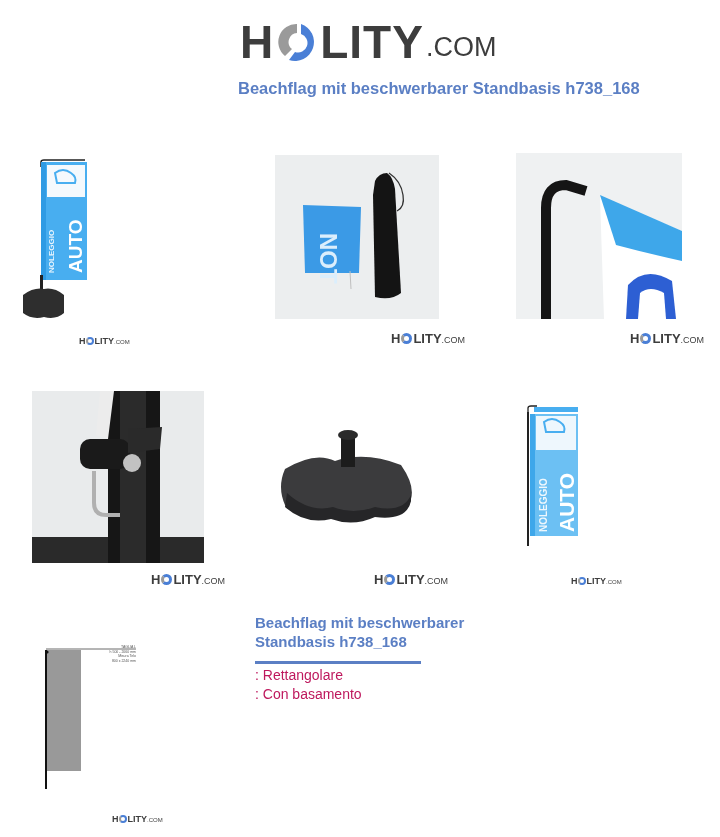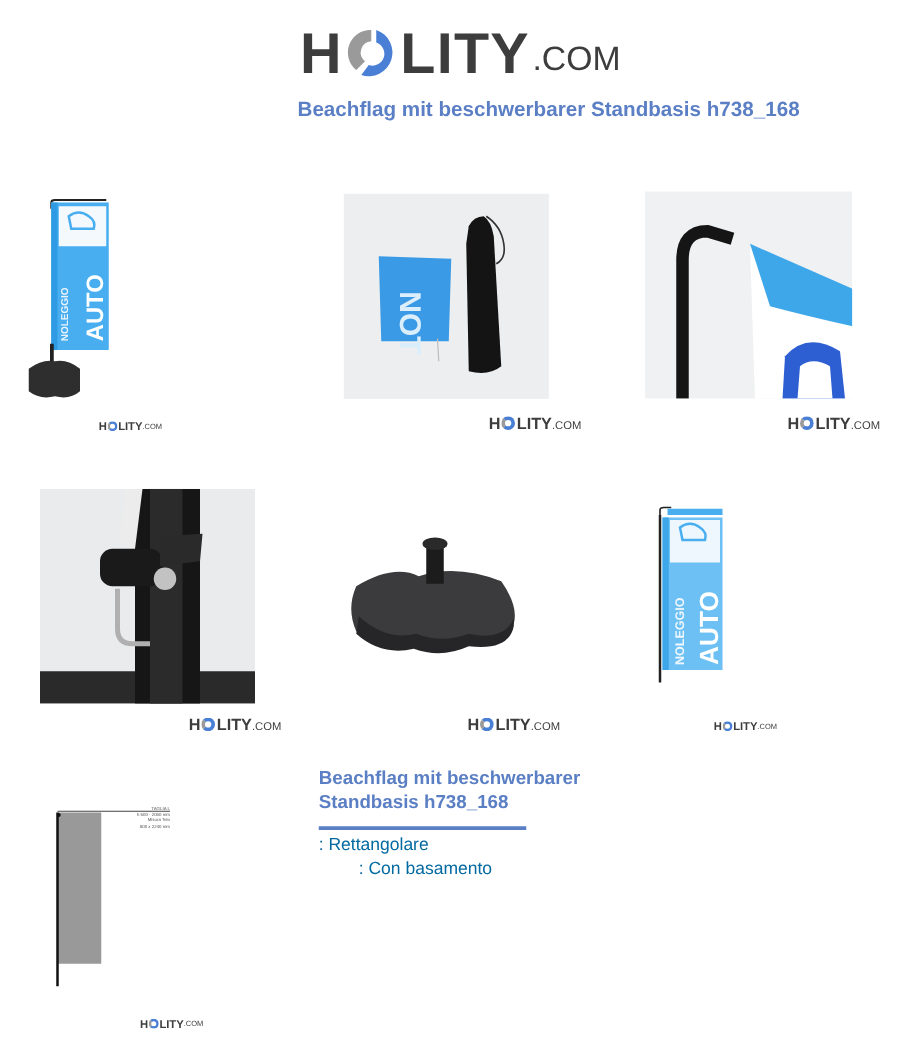--- a/index.html
+++ b/index.html
@@ -22,23 +22,23 @@
     .wm .c { color: #3d3d3d; }
     .wm-s .b { font-size: 9px; }
     .wm-s .c { font-size: 6px; margin-top: 2px; }
     .wm-m .b { font-size: 13px; }
     .wm-m .c { font-size: 9px; margin-top: 2px; }
 
     .photo { overflow: hidden; }
 
     .detail-title { left: 255px; top: 613px; font-size: 15px; font-weight: bold; color: #5b7fc4; line-height: 19px; width: 250px; }
     .divider { left: 255px; top: 661px; width: 166px; height: 3px; background: #5b7fc4; }
-    .feat { left: 255px; font-size: 14px; color: #0369a1; white-space: nowrap; }
+    .feat { left: 255px; font-size: 14px; color: #be185d; white-space: nowrap; }
     .feat1 { top: 667px; }
-    .feat2 { top: 686px; margin-left: 32px; }
+    .feat2 { top: 686px; }
 
     .diag-text { font-size: 3.5px; color: #555; line-height: 4.5px; text-align: right; }
   </style>
 </head>
 <body>
 
 <div class="abs logo-main">
   <span class="brand">
     <span>H</span>
     <span class="ring" style="width:44px;height:44px;margin:0 1px;">

